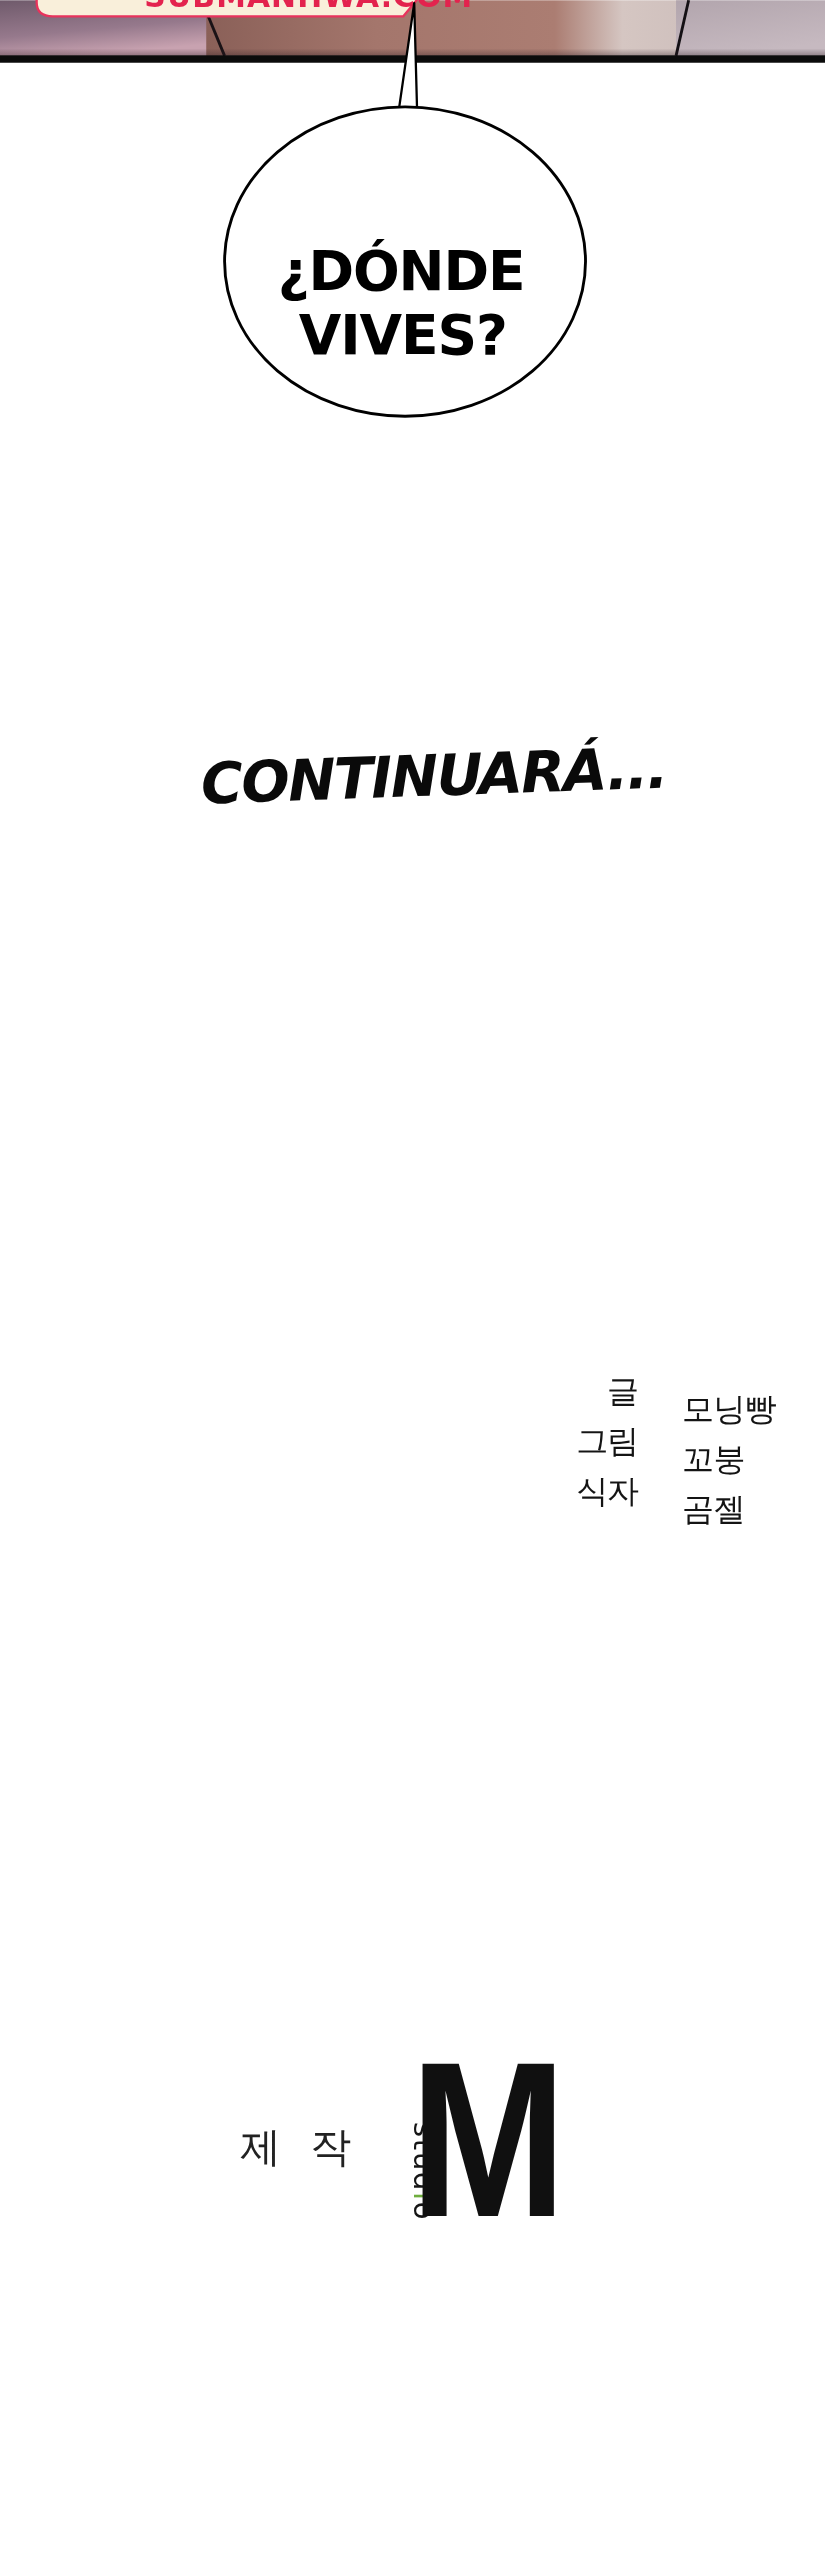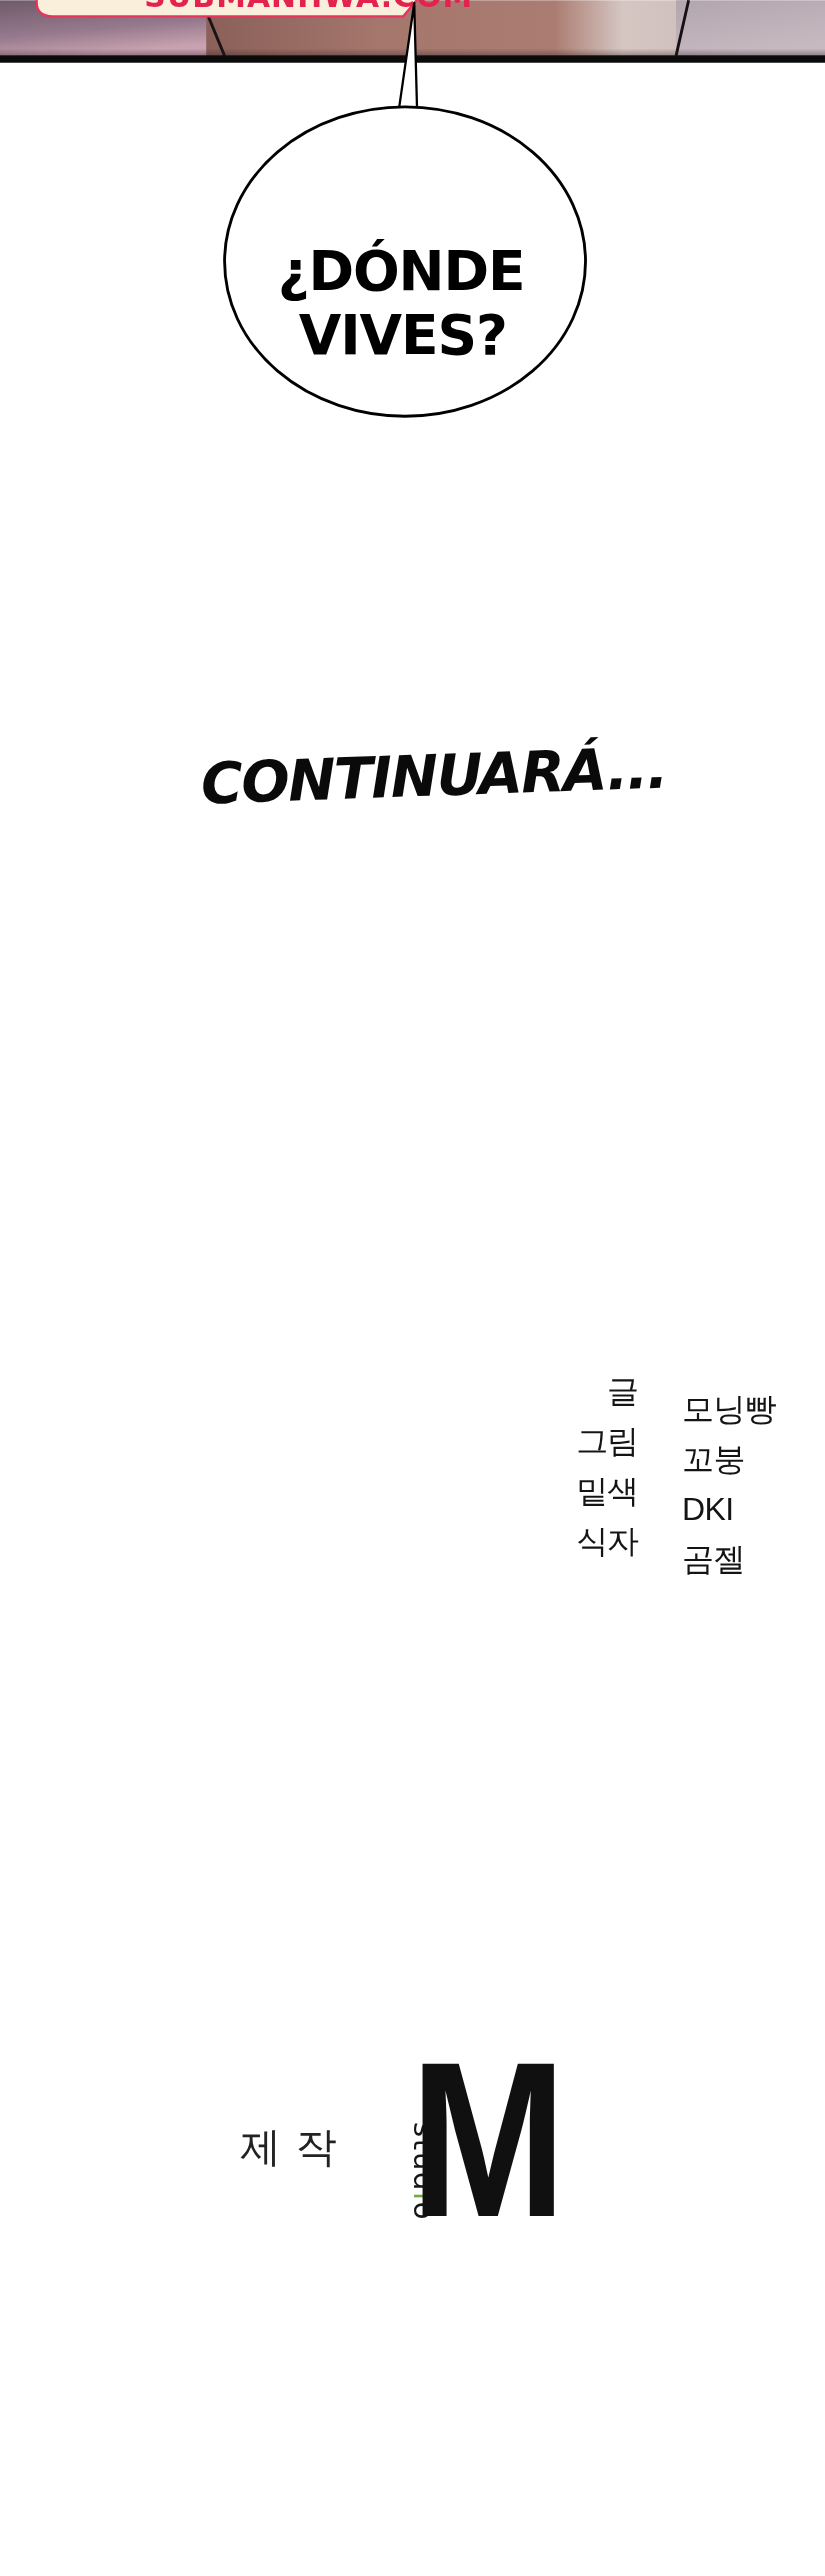--- a/index.html
+++ b/index.html
@@ -34,21 +34,21 @@
     font-size:32px;line-height:1;
     font-family:"Liberation Sans","DejaVu Sans",sans-serif;
   }
   .credit-label{width:122px;text-align:right;letter-spacing:-1.1px;}
   .credit-value{margin-left:44px;text-align:right;letter-spacing:-0.6px;margin-top:36px;}
 
   
   .jejak{
     position:absolute;left:240px;top:2120px;width:126px;
     font-size:41px;letter-spacing:2.3px;color:#222;
-    font-family:Liberation Serif, serif;
+    font-family:Liberation Mono, monospace;
     font-weight:400;white-space:nowrap;
   }
   .studio-vert{
     position:absolute;left:437px;top:2122px;
     transform:rotate(90deg);transform-origin:0 0;
     font-size:29px;line-height:27.5px;letter-spacing:1.7px;
     font-weight:500;color:#151515;
     font-family:"DejaVu Sans",sans-serif;
     white-space:nowrap;
   }
@@ -117,24 +117,20 @@
   <div class="credits">
     <div class="credit-row">
       <span class="credit-label">글</span>
       <span class="credit-value">모닝빵</span>
     </div>
     <div class="credit-row">
       <span class="credit-label">그림</span>
       <span class="credit-value">꼬붕</span>
     </div>
     <div class="credit-row">
-      <span class="credit-label">밑색</span>
-      <span class="credit-value">DKI</span>
-    </div>
-    <div class="credit-row">
       <span class="credit-label">식자</span>
       <span class="credit-value">곰젤</span>
     </div>
   </div>
 
   <div class="jejak">제 작</div>
 
   <div class="studio-vert"><span>stud</span><span class="studio-i"><span class="i-dot"></span><span>ı</span></span><span>o</span></div>
 
   <div class="logo-m">M</div>

